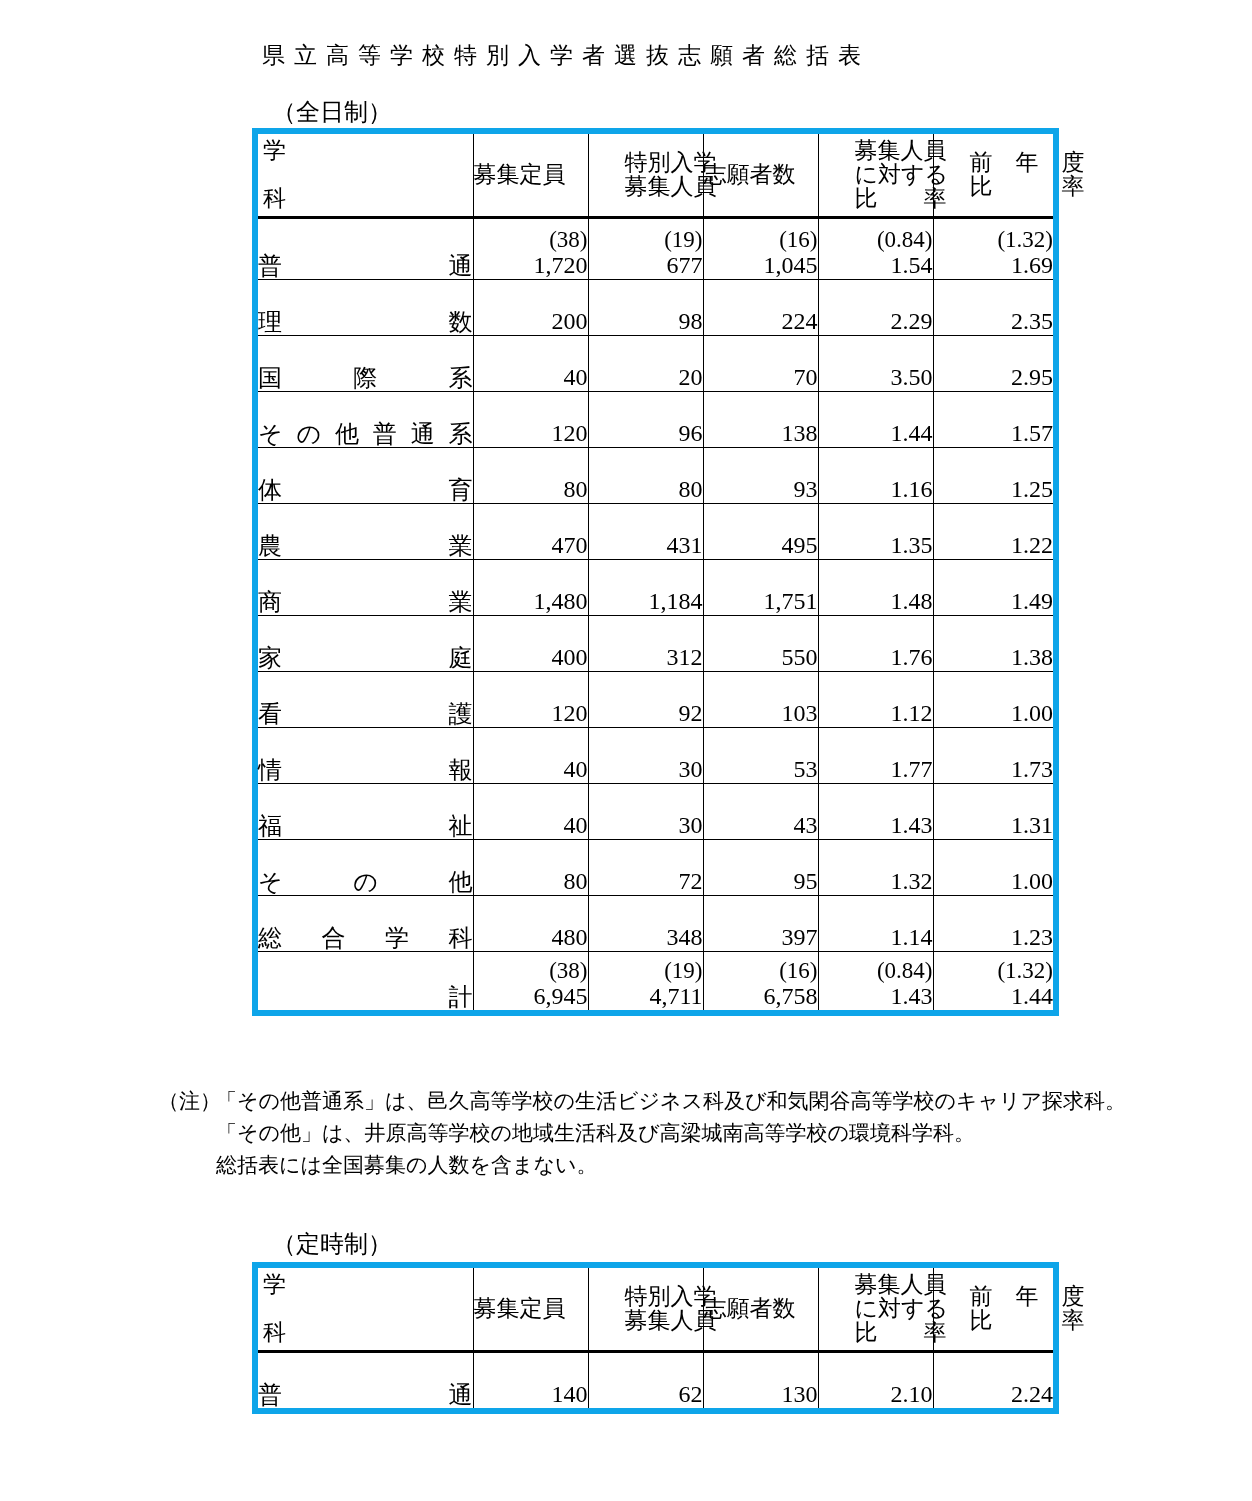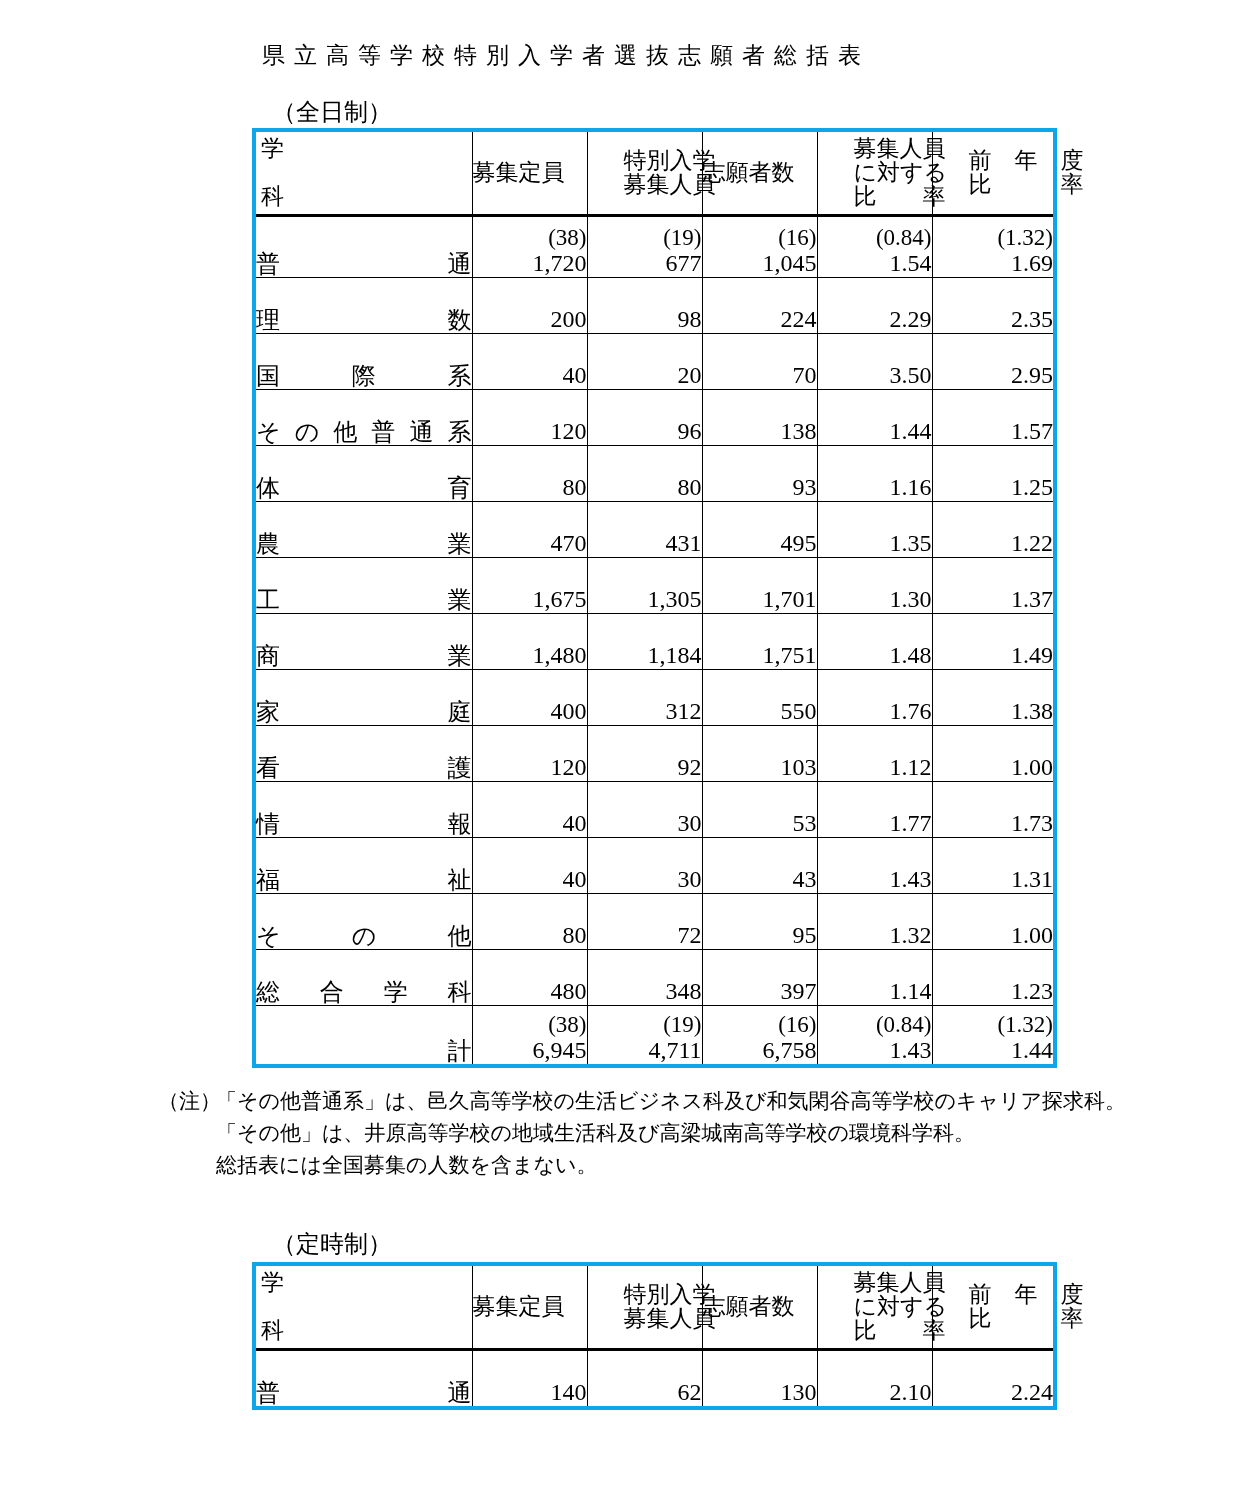--- a/index.html
+++ b/index.html
@@ -61,21 +61,21 @@
     line-height: 1.04;
   }
 
   
   .c-subject { width: 218px; }
   .c-num     { width: 115px; }
   .c-num-last{ width: 123px; }
 
   
   table.gt {
-    border: 4px solid #0ea5e9;
+    border: 6px solid #0ea5e9;
   }
 
   
   tr.head-row td {
     border-bottom: 3px solid #000;
     height: 82px;
     vertical-align: middle;
   }
   .hdr-center {
     text-align: left;
@@ -301,38 +301,20 @@
               <span class="main">495</span>
             </td>
             <td class="cell-num">
               <span class="main">1.35</span>
             </td>
             <td class="cell-num">
               <span class="main">1.22</span>
             </td>
           </tr>
           <tr class="data-row">
-            <td class="cell-subject">工　　　　業</td>
-            <td class="cell-num">
-              <span class="main">1,675</span>
-            </td>
-            <td class="cell-num">
-              <span class="main">1,305</span>
-            </td>
-            <td class="cell-num">
-              <span class="main">1,701</span>
-            </td>
-            <td class="cell-num">
-              <span class="main">1.30</span>
-            </td>
-            <td class="cell-num">
-              <span class="main">1.37</span>
-            </td>
-          </tr>
-          <tr class="data-row">
             <td class="cell-subject">商　　　　業</td>
             <td class="cell-num">
               <span class="main">1,480</span>
             </td>
             <td class="cell-num">
               <span class="main">1,184</span>
             </td>
             <td class="cell-num">
               <span class="main">1,751</span>
             </td>

